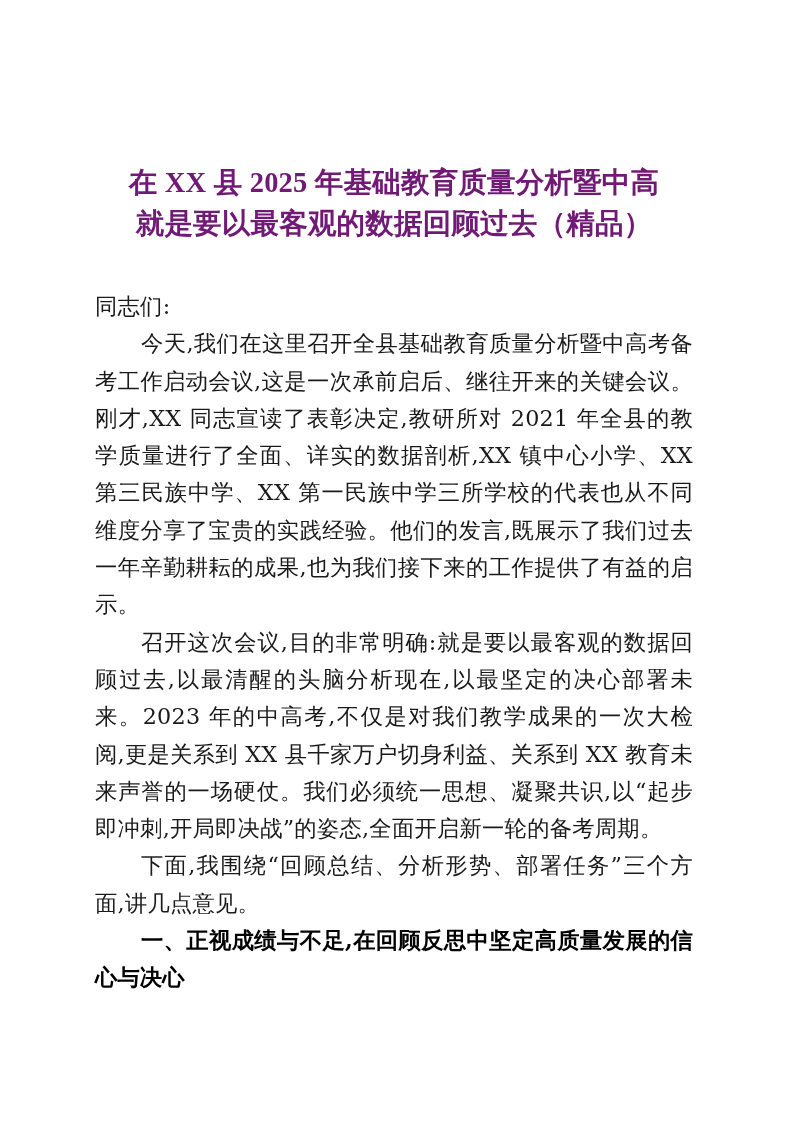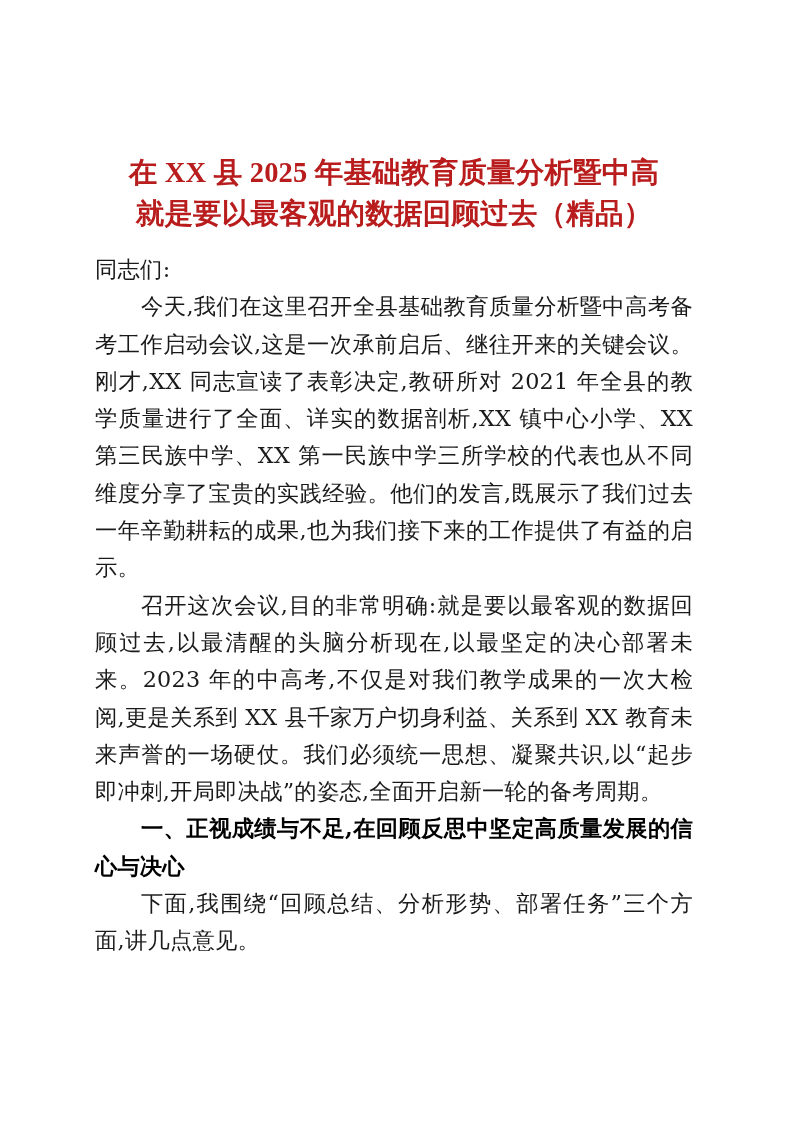--- a/index.html
+++ b/index.html
@@ -26,34 +26,34 @@
 
   .content {
     position: absolute;
     left: 95px;
     top: 0;
     width: 598px;
   }
 
   
   .doc-title {
-    margin: 0;
+    margin: 10px;
     padding-top: 152px;
     font-family: "Liberation Serif", "DejaVu Serif", serif;
     font-weight: 700;
     font-size: 28.5px;
     line-height: 41px;
     text-align: center;
     letter-spacing: 0.2px;
-    color: #b91c1c;
+    color: #701a75;
   }
 
   
   .body-block {
-    margin-top: 17px;
+    margin-top: 44px;
   }
 
   .para {
     margin: 0;
     font-family: "DejaVu Serif", "Liberation Serif", serif;
     font-weight: 300;
     font-size: 22.3px;
     line-height: 37.3px;
     text-align: justify;
     text-justify: inter-ideograph;
@@ -88,19 +88,19 @@
     </h1>
 
     <div class="body-block">
 
       <p class="para salutation">同志们:</p>
 
       <p class="para indent">今天,我们在这里召开全县基础教育质量分析暨中高考备考工作启动会议,这是一次承前启后、继往开来的关键会议。刚才,XX 同志宣读了表彰决定,教研所对 2021 年全县的教学质量进行了全面、详实的数据剖析,XX 镇中心小学、XX 第三民族中学、XX 第一民族中学三所学校的代表也从不同维度分享了宝贵的实践经验。他们的发言,既展示了我们过去一年辛勤耕耘的成果,也为我们接下来的工作提供了有益的启示。</p>
 
       <p class="para indent">召开这次会议,目的非常明确:就是要以最客观的数据回顾过去,以最清醒的头脑分析现在,以最坚定的决心部署未来。2023 年的中高考,不仅是对我们教学成果的一次大检阅,更是关系到 XX 县千家万户切身利益、关系到 XX 教育未来声誉的一场硬仗。我们必须统一思想、凝聚共识,以“起步即冲刺,开局即决战”的姿态,全面开启新一轮的备考周期。</p>
 
+      <p class="para indent">下面,我围绕“回顾总结、分析形势、部署任务”三个方面,讲几点意见。</p>
+
       <p class="para section-heading">一、正视成绩与不足,在回顾反思中坚定高质量发展的信心与决心</p>
-
-      <p class="para indent">下面,我围绕“回顾总结、分析形势、部署任务”三个方面,讲几点意见。</p>
 
     </div>
   </div>
 </div>
 
 </body></html>

